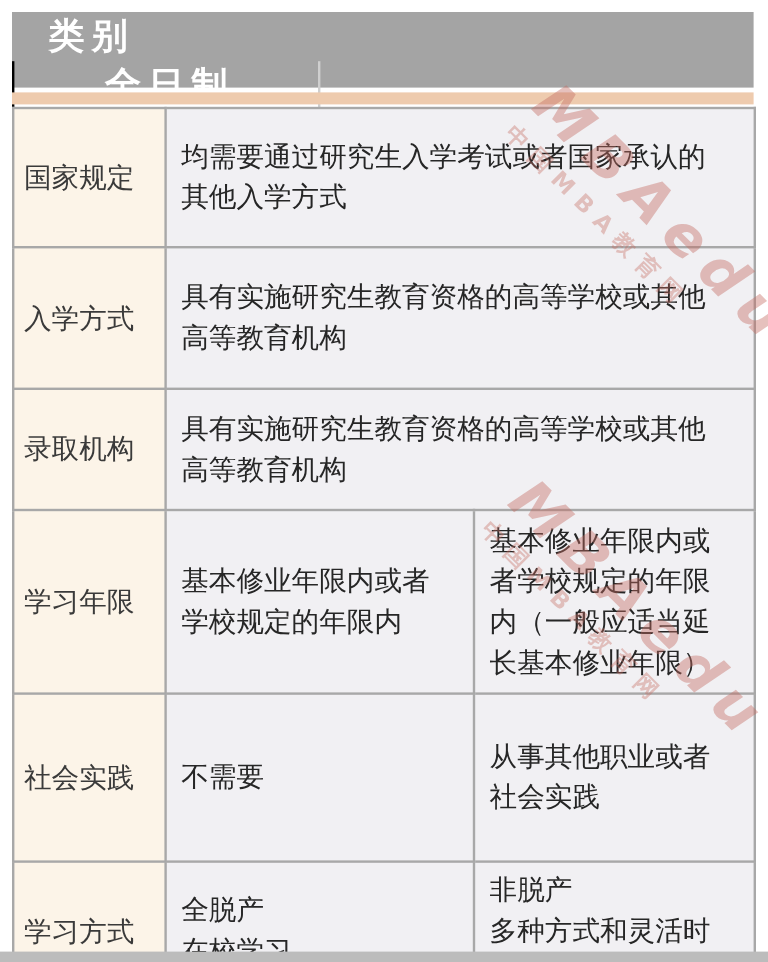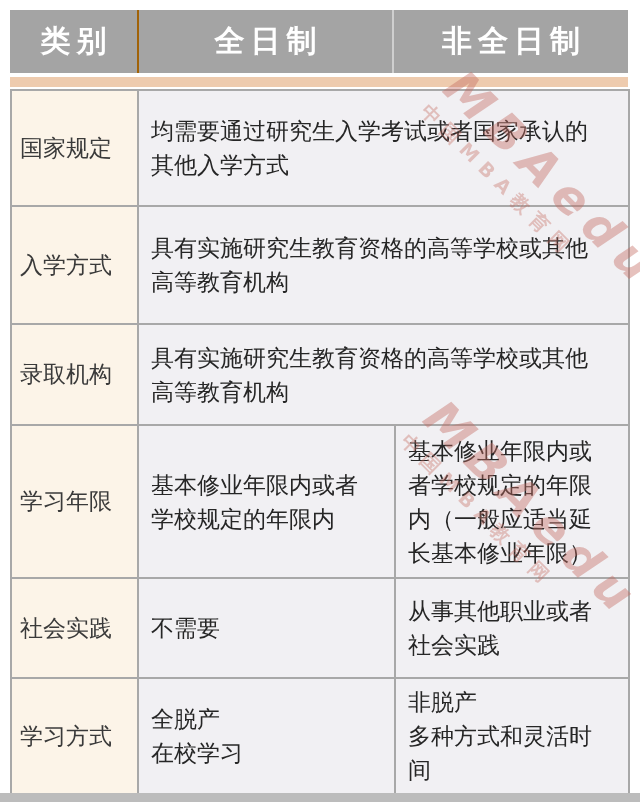--- a/index.html
+++ b/index.html
@@ -4,29 +4,29 @@
 <style>
   * { margin:0; padding:0; box-sizing:border-box; }
   html,body { background:#ffffff; }
   .page {
     position:relative; width:640px; height:802px; background:#ffffff;
     font-family:"DejaVu Sans","Liberation Sans",sans-serif; overflow:hidden;
   }
   
   .header {
     position:absolute; left:10px; top:10px; width:618px; height:63px;
-    display:flex; background:#a4a4a4;
+    display:flex; background:#a4a4a4;flex-direction:column;
   }
   .hcell {
     display:flex; align-items:center; justify-content:center;
     color:#ffffff; font-weight:bold; font-size:30px; letter-spacing:6px;
     text-indent:6px;
   }
   .hc1 { width:127px; }
-  .hc2 { width:257px; border-left:2px solid #a16207; border-right:2px solid #cfcfcf; }
+  .hc2 { width:257px; border-left:2px solid #000000; border-right:2px solid #cfcfcf; }
   .hc3 { flex:1; }
   
   .strip {
     position:absolute; left:10px; top:77px; width:618px; height:10px;
     background:#eecbae;
   }
   
   table.body {
     position:absolute; left:10px; top:89px; width:618px;
     border-collapse:collapse; table-layout:fixed;
@@ -42,21 +42,21 @@
     background:#fcf4e8; color:#3a3a3a; text-align:left; padding-left:8px;
   }
   table.body td {
     background:#f1f0f3; color:#262626; text-align:left;
     padding:6px 20px 6px 12px; line-height:34px; white-space:pre-line;
   }
   tr.r1 { height:116px; }
   tr.r2 { height:118px; }
   tr.r3 { height:101px; }
   tr.r4 { height:153px; }
-  tr.r5 { height:100px;border-radius:9px; }
+  tr.r5 { height:140px;border-radius:9px; }
   tr.r6 { height:104px; }
   
   .bottom-band {
     position:absolute; left:0; top:793px; width:640px; height:9px;
     background:#bcbcbc;
   }
   
   .wm {
     position:absolute; transform:rotate(45deg); transform-origin:0 0;
     color:rgba(196,108,98,0.42); pointer-events:none; white-space:nowrap;

